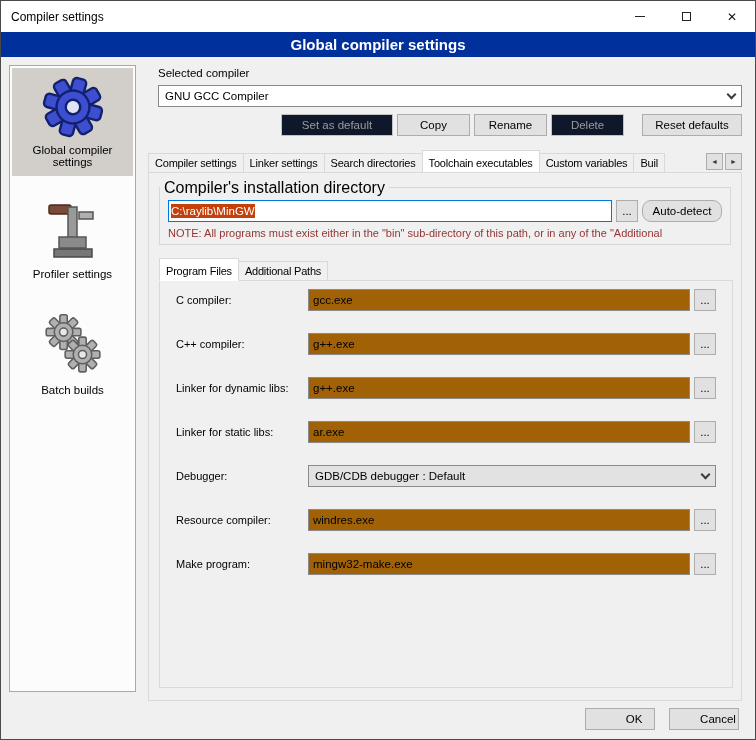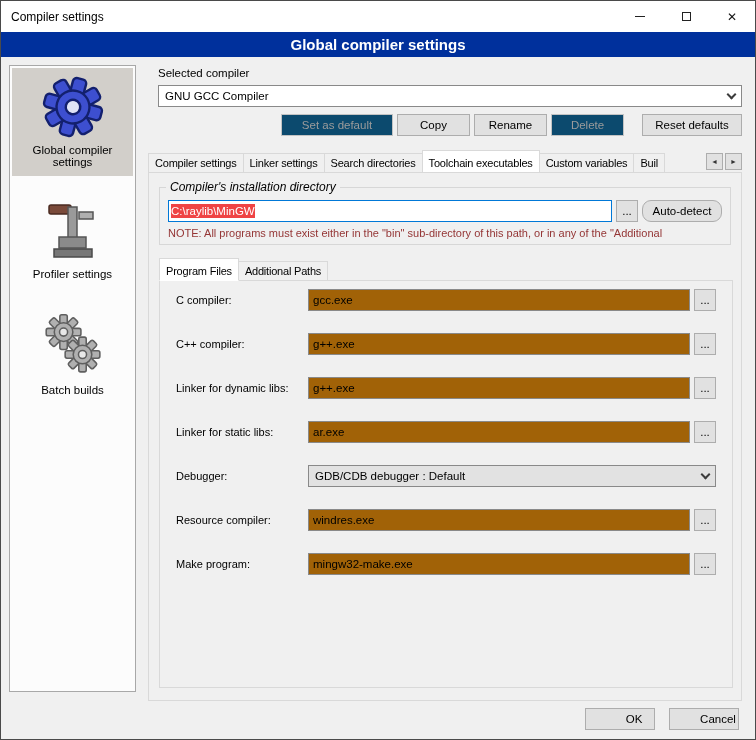--- a/index.html
+++ b/index.html
@@ -38,21 +38,21 @@
   .combo { height: 22px; border: 1px solid #898989; display: flex; align-items: center;
            padding: 0 6px; font-size: 11.5px; overflow: hidden; white-space: nowrap; }
   .combo-top { margin: 6px 0 0 12px; width: 584px; background: #fff; }
   .combo.debugger { flex: 1; background: #e2e2e2; }
   .chev { margin-left: auto; width: 7px; height: 7px; flex: none;
           border-right: 2px solid #3c3c3c; border-bottom: 2px solid #3c3c3c;
           transform: rotate(45deg); margin-top: -4px; }
 
   .btn { font-family: inherit; font-size: 11.5px; height: 22px; background: #e1e1e1;
          border: 1px solid #adadad; color: #000; white-space: nowrap; }
-  .btn[disabled] { color: #9b9b9b; background: #0c4a6e; border-color: #c3c3c3; }
+  .btn[disabled] { color: #9b9b9b; background: #0f172a; border-color: #c3c3c3; }
   .btn.ellipsis { width: 22px; flex: none; padding: 0; }
   .btn.autodetect { width: 80px; flex: none; border-radius: 9px; }
 
   .toolbar { display: flex; justify-content: flex-end; gap: 4px;
              margin: 7px 0 0 12px; width: 584px; }
   .btn.reset { margin-left: 14px; }
 
   
   .tabstrip { display: flex; align-items: flex-end; height: 23px; margin: 13px 0 0 2px;
               width: 594px; position: relative; z-index: 2; }
@@ -66,27 +66,27 @@
   .arrow-btn { width: 17px; height: 17px; font-size: 7px; line-height: 14px;
                text-align: center; background: #e1e1e1; border: 1px solid #adadad;
                padding: 0; color: #333; }
 
   .panel { width: 594px; height: 529px; border: 1px solid #d9d9d9; background: #f0f0f0;
            margin-left: 2px; position: relative; z-index: 1; }
 
   
   .groupbox { margin: 14px 10px 0; border: 1px solid #d7d7d7; padding: 12px 8px 5px;
               position: relative; }
-  .group-title { position: absolute; top: -8px; left: 6px; background: #f0f0f0;
-                 padding: 0 4px; font-size: 12px; line-height: 15px; font-style: italic; }
+  .group-title { position: absolute; top: -8px; left: 0; background: #f0f0f0;
+                 padding: 0 4px; font-size: 16px; line-height: 15px; }
   .dir-row { display: flex; gap: 4px; align-items: center; }
   .path-input { flex: 1; height: 22px; border: 1px solid #0078d7; background: #fff;
                 display: flex; align-items: center; padding: 0 2px; font-size: 11.5px;
                 overflow: hidden; white-space: nowrap; }
-  .path-input .sel { background: #ef4444; color: #fff; padding: 1px 0; }
+  .path-input .sel { background: #c2410c; color: #fff; padding: 1px 0; }
   .note { margin-top: 5px; font-size: 11px; color: #943535; white-space: nowrap;
           overflow: hidden; }
 
   .tabstrip.inner { margin: 12px 0 0 10px; width: 574px; }
 
   .inner-panel { margin: 0 10px; width: 574px; height: 408px; border: 1px solid #d9d9d9;
                  background: #f0f0f0; padding: 8px 16px; }
   .row { display: flex; align-items: center; margin-bottom: 22px; }
   .row label { flex: 0 0 132px; font-size: 11px; white-space: nowrap; }
   .tinput { flex: 1; height: 22px; background: #a16207; border: 1px solid #898989;

